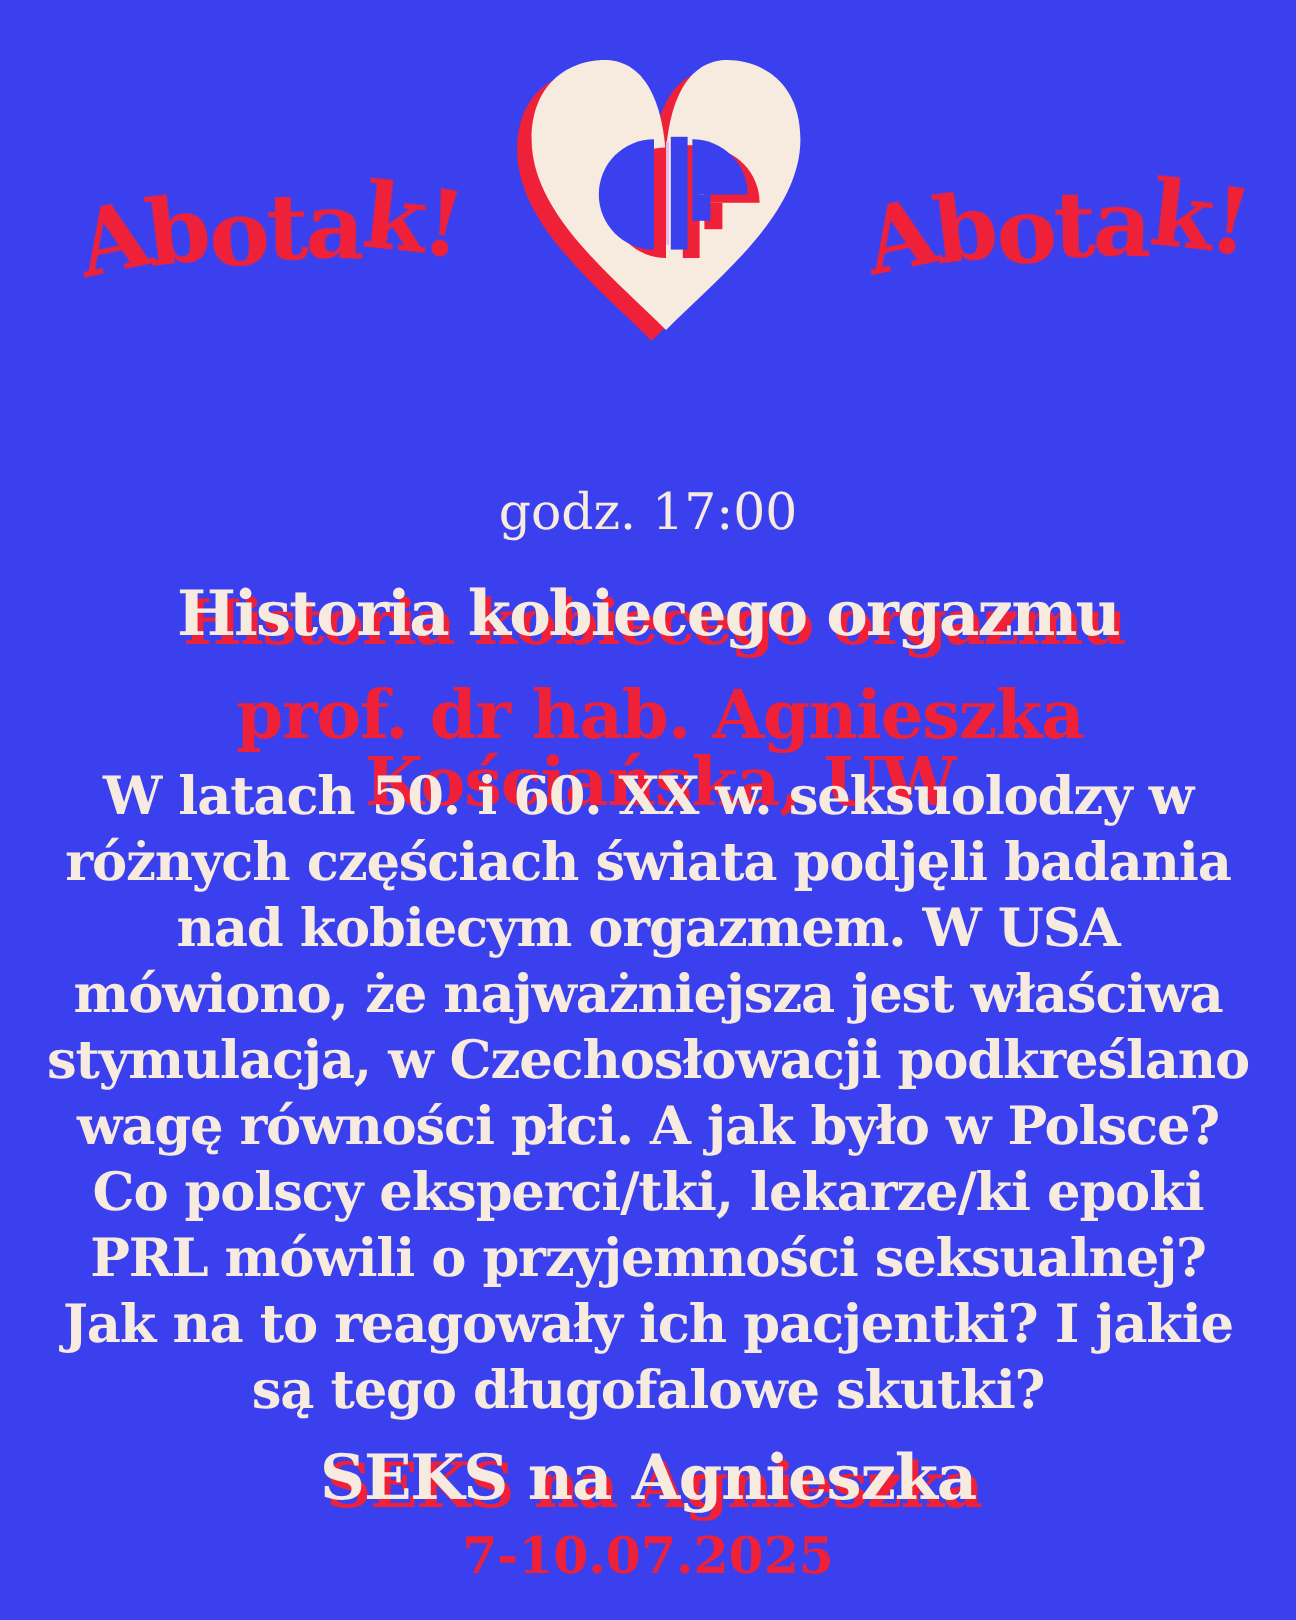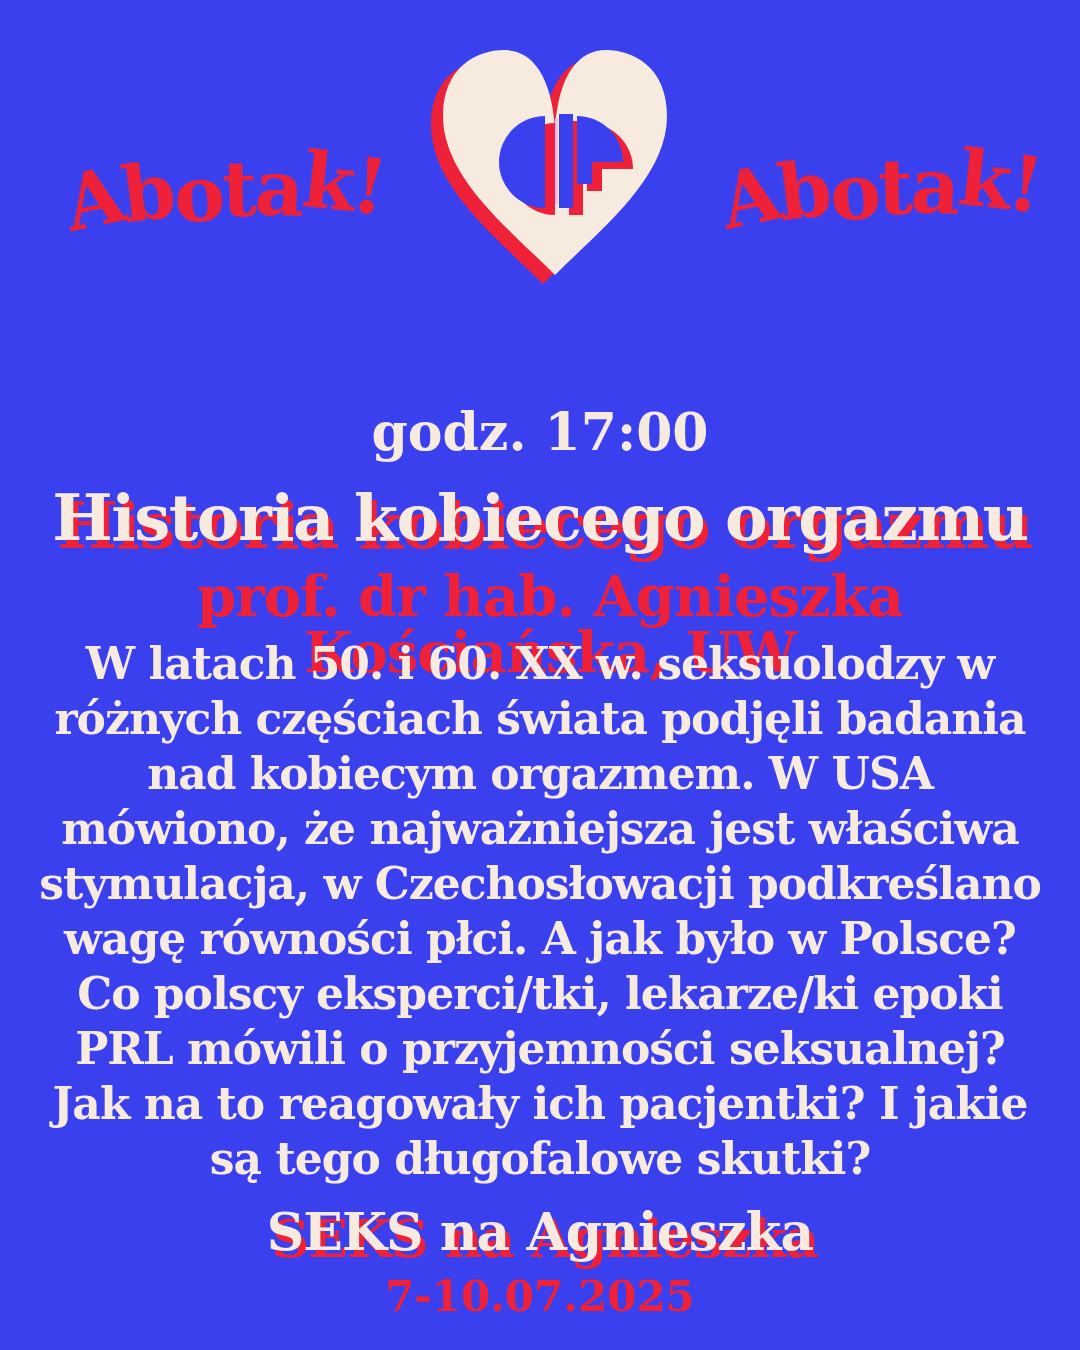--- a/index.html
+++ b/index.html
@@ -40,28 +40,28 @@
     top:312px;
     font-size:100px;
     font-weight:bold;
     color:var(--cream,#f7eadf);
     letter-spacing:-2px;
     line-height:1;
     text-shadow:-7px 8px 0 var(--red,#ee2139);
   }
   .time{
     top:406px;
-    font-size:52px;
-    font-weight:bold;
+    font-size:42px;
+    font-weight:normal;
     color:var(--cream,#f7eadf);
     line-height:1;
   }
   .lecture{
     top:486px;
-    font-size:64px;
+    font-size:52px;
     font-weight:bold;
     color:var(--cream,#f7eadf);
     letter-spacing:-1.5px;
     line-height:1;
     text-shadow:5px 8px 0 var(--red,#ee2139);
   }
   .speaker{
     top:568px;
     font-size:56px;
     font-weight:bold;

